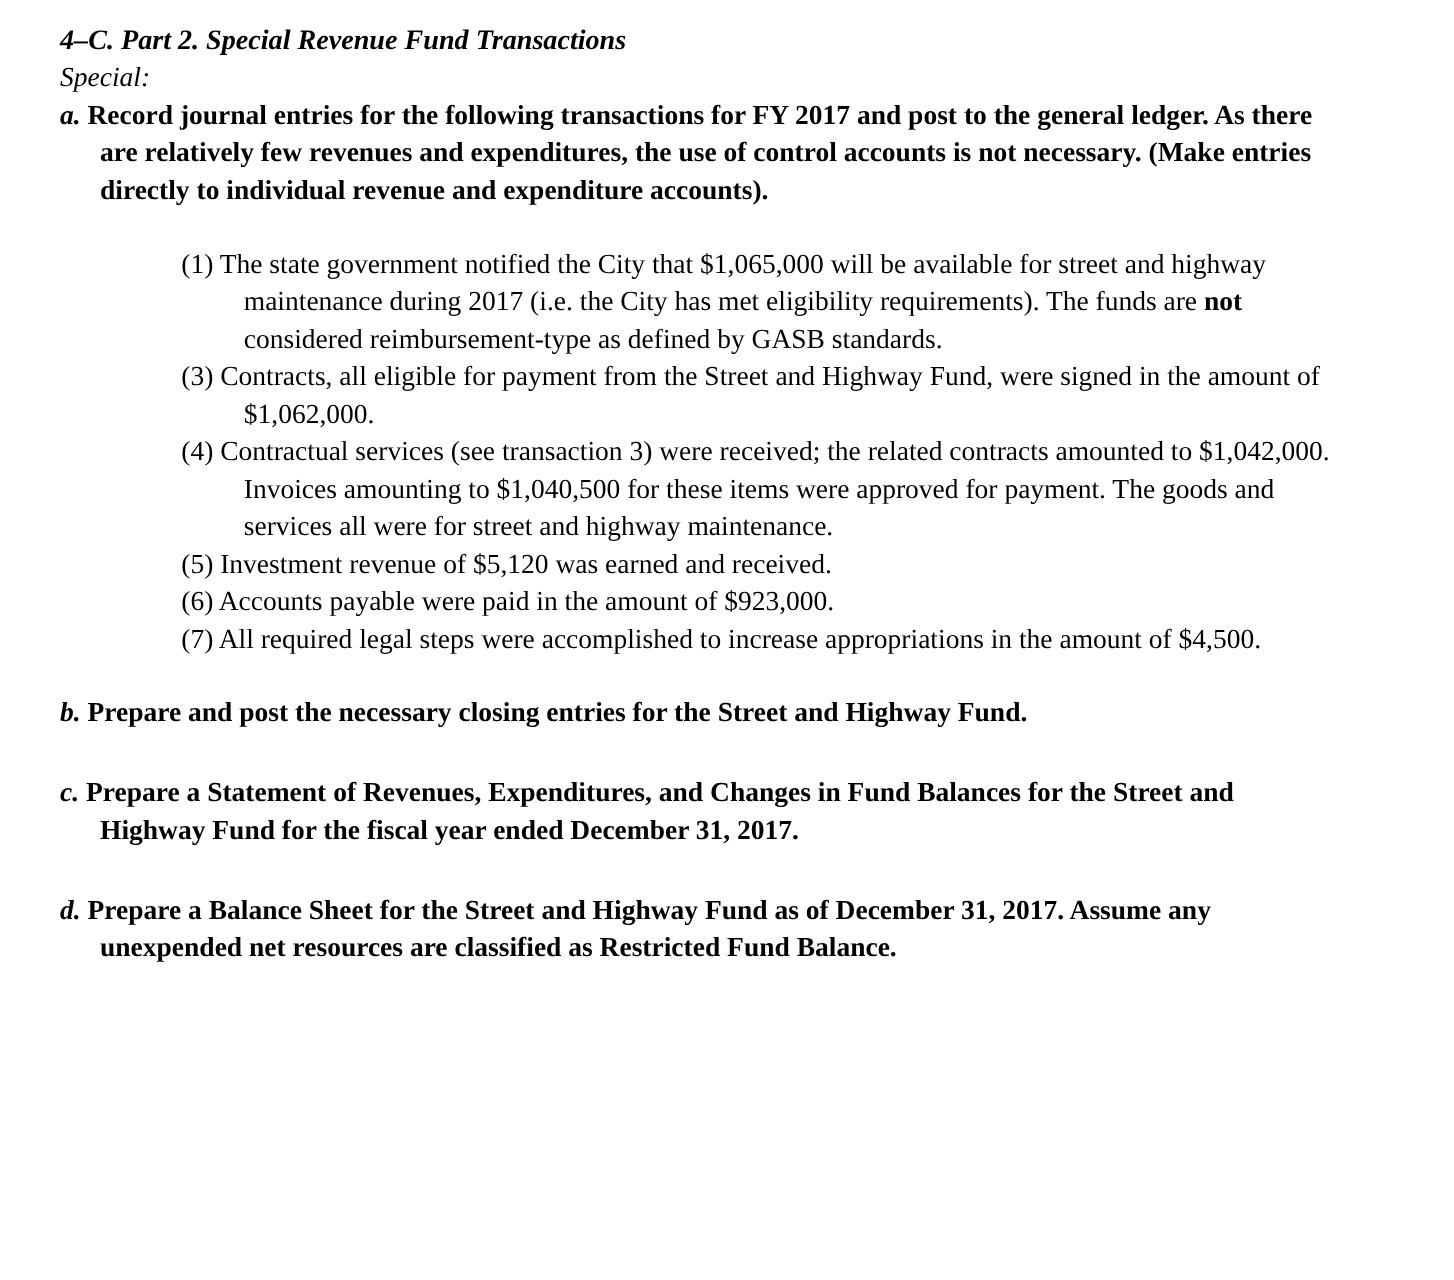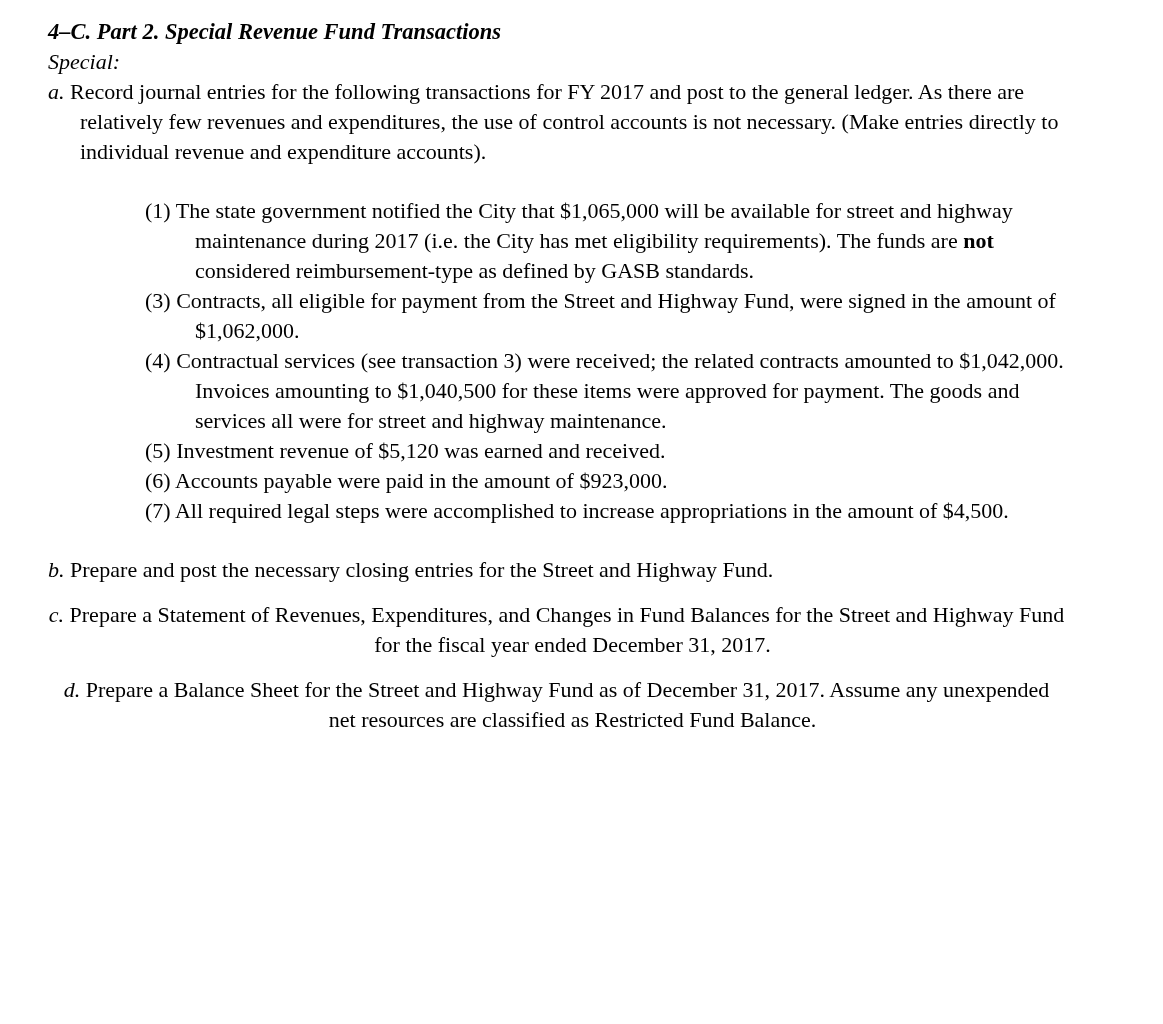--- a/index.html
+++ b/index.html
@@ -29,27 +29,27 @@
   }
   .required {
     margin: 0;
     font-style: italic;
   }
   .para {
     margin: 0;
     padding-left: 32px;
     text-indent: -32px;
     width: 985px;
+    font-weight: bold;
   }
   .lead {
     font-style: italic;
   }
   .section-gap {
-    margin-top: 15px;
-    text-align: center;
+    margin-top: 34px;
   }
   .transactions {
     margin: 29px 0 29px 97px;
   }
   .txn {
     padding-left: 50px;
     text-indent: -50px;
     width: 872px;
   }
   .txn b {

